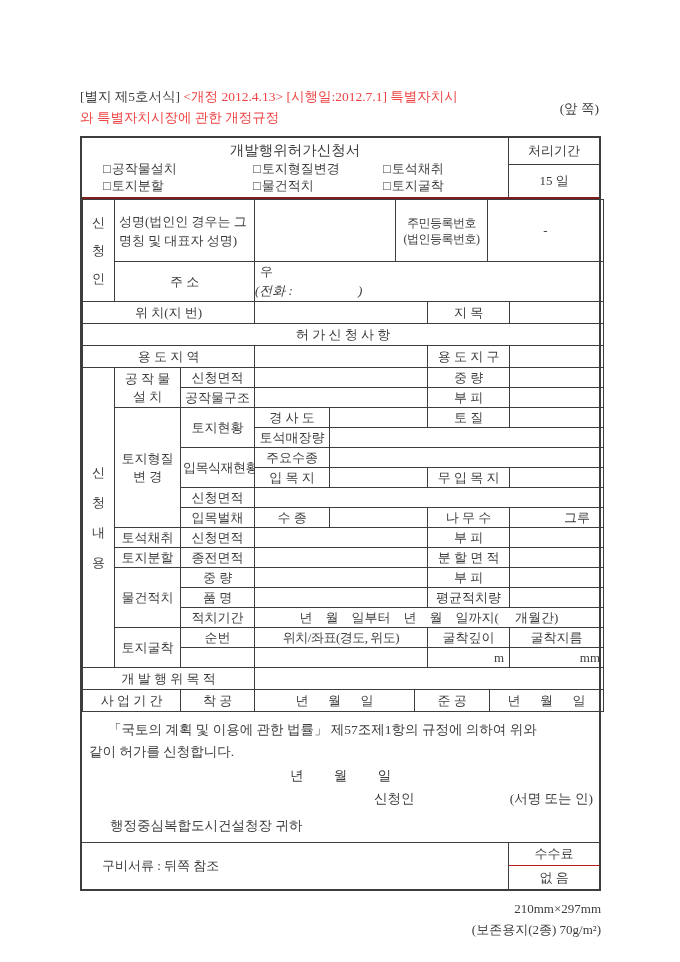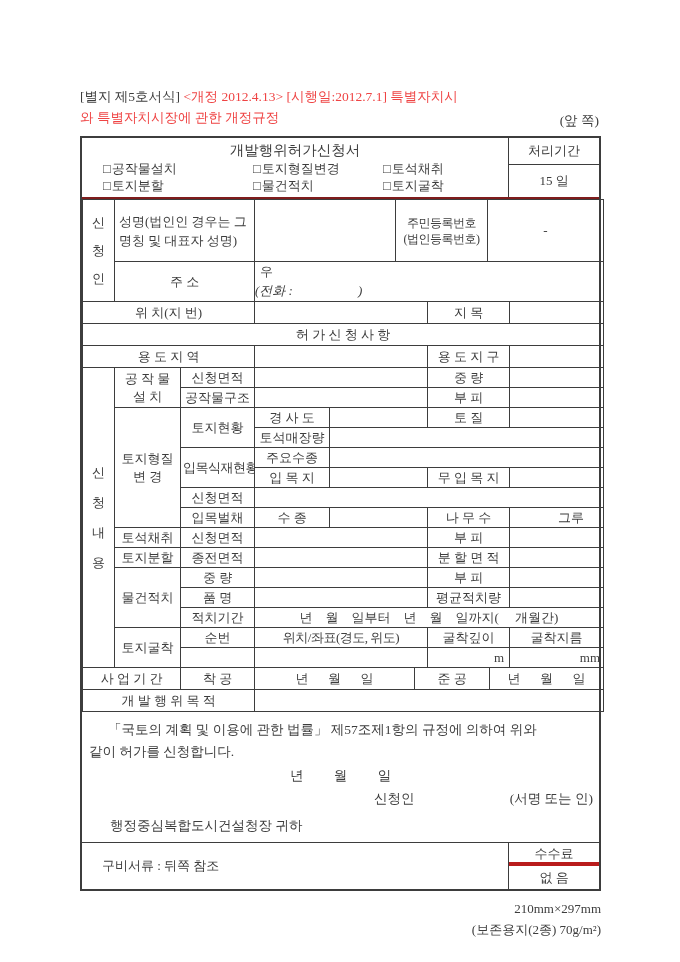--- a/index.html
+++ b/index.html
@@ -7,21 +7,21 @@
   body {
     width:680px; height:962px; background:#ffffff;
     font-family:"Liberation Serif","DejaVu Serif",serif;
     color:#3d3d3d; -webkit-font-smoothing:antialiased;
   }
   .page { position:relative; width:680px; height:962px; overflow:hidden; }
 
   
   .hdr { position:relative; margin:86px 0 8px 80px; width:521px; font-size:13.5px; line-height:21px; }
   .hdr .blue { color:#ef4444; }
-  .front { position:absolute; right:2px; top:24px; font-size:13.5px; }
+  .front { position:absolute; right:2px; top:12px; font-size:13.5px; }
 
   
   .box { margin-left:80px; width:521px; border:2px solid #3d3d3d; background:#fff; }
 
   table.sec { border-collapse:collapse; table-layout:fixed; width:100%; margin-top:-1px; }
   table.sec td {
     border:1px solid #3d3d3d; font-size:13px; text-align:center;
     vertical-align:middle; padding:0 2px; overflow:hidden;
   }
   .tl { text-align:left !important; }
@@ -65,21 +65,21 @@
   .decl .date { text-align:center; line-height:25px; white-space:pre; }
   .decl .sig { display:flex; line-height:22px; }
   .decl .sig .app { margin-left:288px; }
   .decl .sig .seal { margin-left:auto; padding-right:2px; }
   .decl .rcpt { padding-left:24px; line-height:24px; margin-top:4px; }
 
   
   .docrow { display:flex; border-top:1px solid #3d3d3d; }
   .doc-left { width:427px; border-right:1px solid #3d3d3d; display:flex; align-items:center; padding-left:20px; font-size:13px; height:46px; }
   .doc-right { flex:1; display:flex; flex-direction:column; }
-  .fee-label { height:23px; border-bottom:4px solid #b91c1c; line-height:22px; text-align:center; font-size:13px; }
+  .fee-label { height:23px; border-bottom:1px solid #b91c1c; line-height:22px; text-align:center; font-size:13px; }
   .fee-value { flex:1; text-align:center; font-size:13px; display:flex; align-items:center; justify-content:center; }
 
   
   .pfoot { width:601px; text-align:right; margin-top:7px; font-size:13px; line-height:21px; }
 </style>
 </head>
 <body>
 
 <div class="page">
 
@@ -231,21 +231,21 @@
       </tr>
       <tr>
         <td>신청면적</td>
         <td colspan="5"></td>
       </tr>
       <tr>
         <td>입목벌채</td>
         <td>수 종</td>
         <td></td>
         <td>나 무 수</td>
-        <td class="tr" style="padding-right:19px">그루</td>
+        <td class="tr" style="padding-right:13px">그루</td>
       </tr>
       <tr>
         <td>토석채취</td>
         <td>신청면적</td>
         <td colspan="2"></td>
         <td>부 피</td>
         <td></td>
       </tr>
       <tr>
         <td>토지분할</td>
@@ -280,48 +280,48 @@
       </tr>
       <tr>
         <td></td>
         <td colspan="2"></td>
         <td class="tr" style="padding-right:5px">m</td>
         <td class="tr" style="padding-right:3px">mm</td>
       </tr>
     </tbody>
       </table>
 
+    <table class="sec t5">
+      <colgroup>
+          <col style="width:172px">
+          <col style="width:349px">
+        </colgroup>
+      <tbody>
+          <tr>
+        <td>개 발 행 위 목 적</td>
+        <td></td>
+      </tr>
+    </tbody>
+      </table>
+
     <table class="sec t6">
       <colgroup>
           <col style="width:98px">
           <col style="width:74px">
           <col style="width:160px">
           <col style="width:75px">
           <col style="width:114px">
         </colgroup>
       <tbody>
           <tr>
         <td>사 업 기 간</td>
         <td>착 공</td>
         <td class="pre">년      월      일</td>
         <td>준 공</td>
         <td class="pre">년      월      일</td>
-      </tr>
-    </tbody>
-      </table>
-
-    <table class="sec t5">
-      <colgroup>
-          <col style="width:172px">
-          <col style="width:349px">
-        </colgroup>
-      <tbody>
-          <tr>
-        <td>개 발 행 위 목 적</td>
-        <td></td>
       </tr>
     </tbody>
       </table>
 
     <div class="decl">
       <div class="p1">「국토의 계획 및 이용에 관한 법률」 제57조제1항의 규정에 의하여 위와</div>
       <div class="p2">같이 허가를 신청합니다.</div>
       <div class="date pre">년         월         일</div>
       <div class="sig">
         <span class="app">신청인</span>

